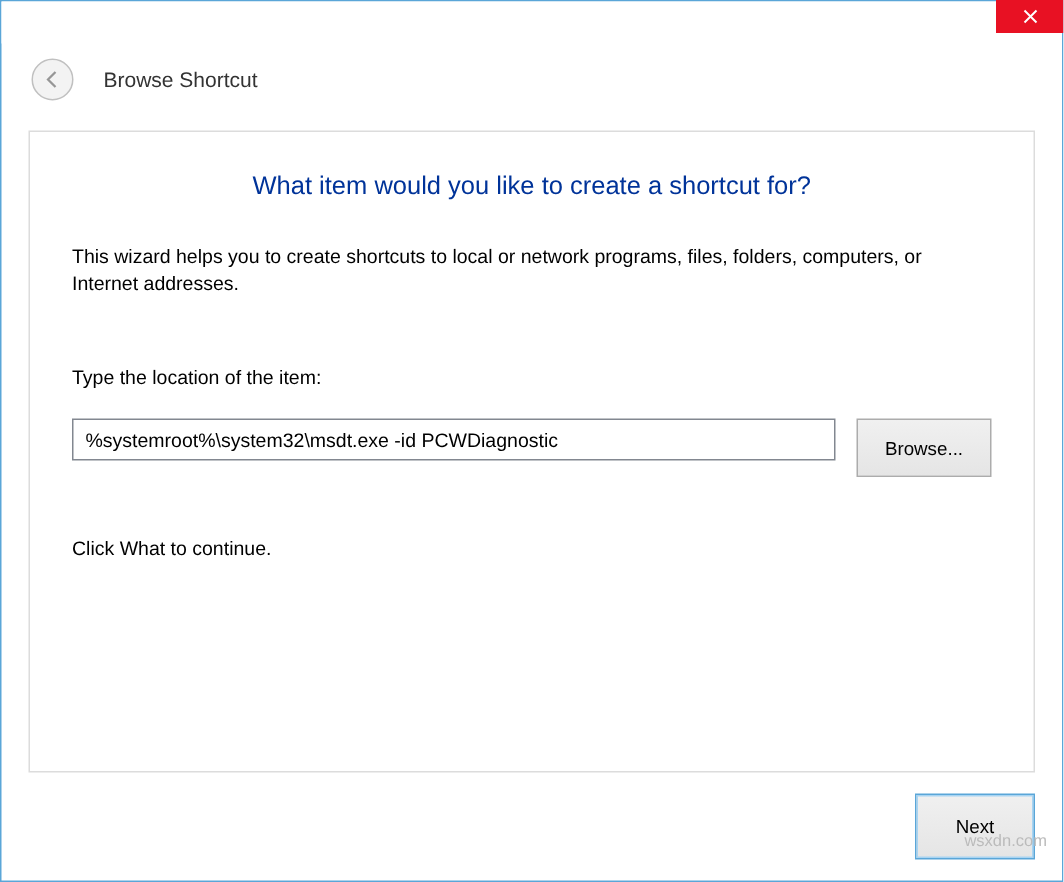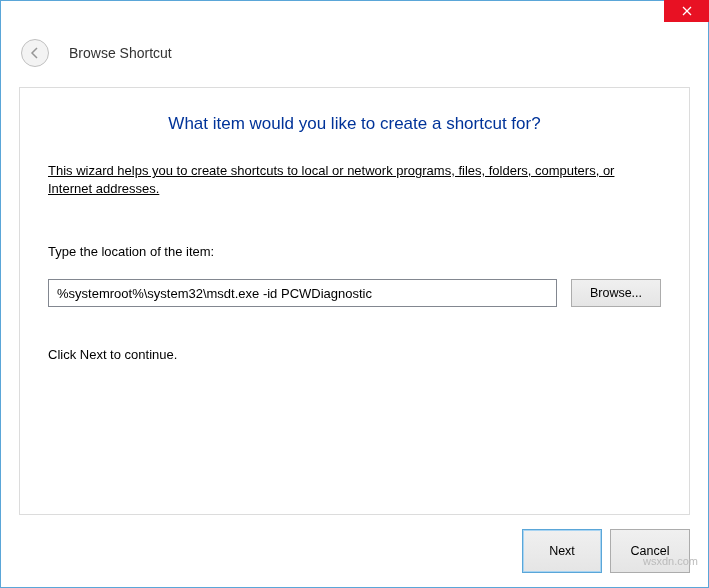--- a/index.html
+++ b/index.html
@@ -92,21 +92,20 @@
       font-size: 17px;
       font-weight: 400;
       margin-bottom: 28px;
       text-align: center;
     }
     .description {
       font-size: 13px;
       color: #000;
       line-height: 1.4;
       margin-bottom: 46px;
-      text-decoration: underline;
     }
     .field-label {
       font-size: 13px;
       color: #000;
       margin-bottom: 20px;
     }
     .input-row {
       display: flex;
       gap: 14px;
       align-items: stretch;
@@ -116,21 +115,21 @@
       flex: 1;
       height: 28px;
       border: 1px solid #828790;
       padding: 0 8px;
       font-family: "Segoe UI", Tahoma, sans-serif;
       font-size: 13px;
       outline: none;
     }
     .browse-btn {
       width: 90px;
-      height: 28px;
+      height: 39px;
       border: 1px solid #acacac;
       background: linear-gradient(#f0f0f0, #e5e5e5);
       font-family: "Segoe UI", Tahoma, sans-serif;
       font-size: 12.5px;
       cursor: pointer;
     }
     .continue-text {
       font-size: 13px;
       color: #000;
     }
@@ -188,23 +187,22 @@
 
   <div class="content-wrapper">
     <div class="content">
       <div class="heading">What item would you like to create a shortcut for?</div>
       <div class="description">This wizard helps you to create shortcuts to local or network programs, files, folders, computers, or Internet addresses.</div>
       <div class="field-label">Type the location of the item:</div>
       <div class="input-row">
         <input type="text" class="location-input" value="%systemroot%\system32\msdt.exe -id PCWDiagnostic" style="">
         <button class="browse-btn">Browse...</button>
       </div>
-      <div class="continue-text">Click Next to continue.</div>
+      <div class="continue-text">Click What to continue.</div>
     </div>
   </div>
 
   <div class="footer">
     <button class="footer-btn primary">Next</button>
-    <button class="footer-btn">Cancel</button>
   </div>
 
   <div class="watermark">wsxdn.com</div>
 </div>
 
 </body></html>

